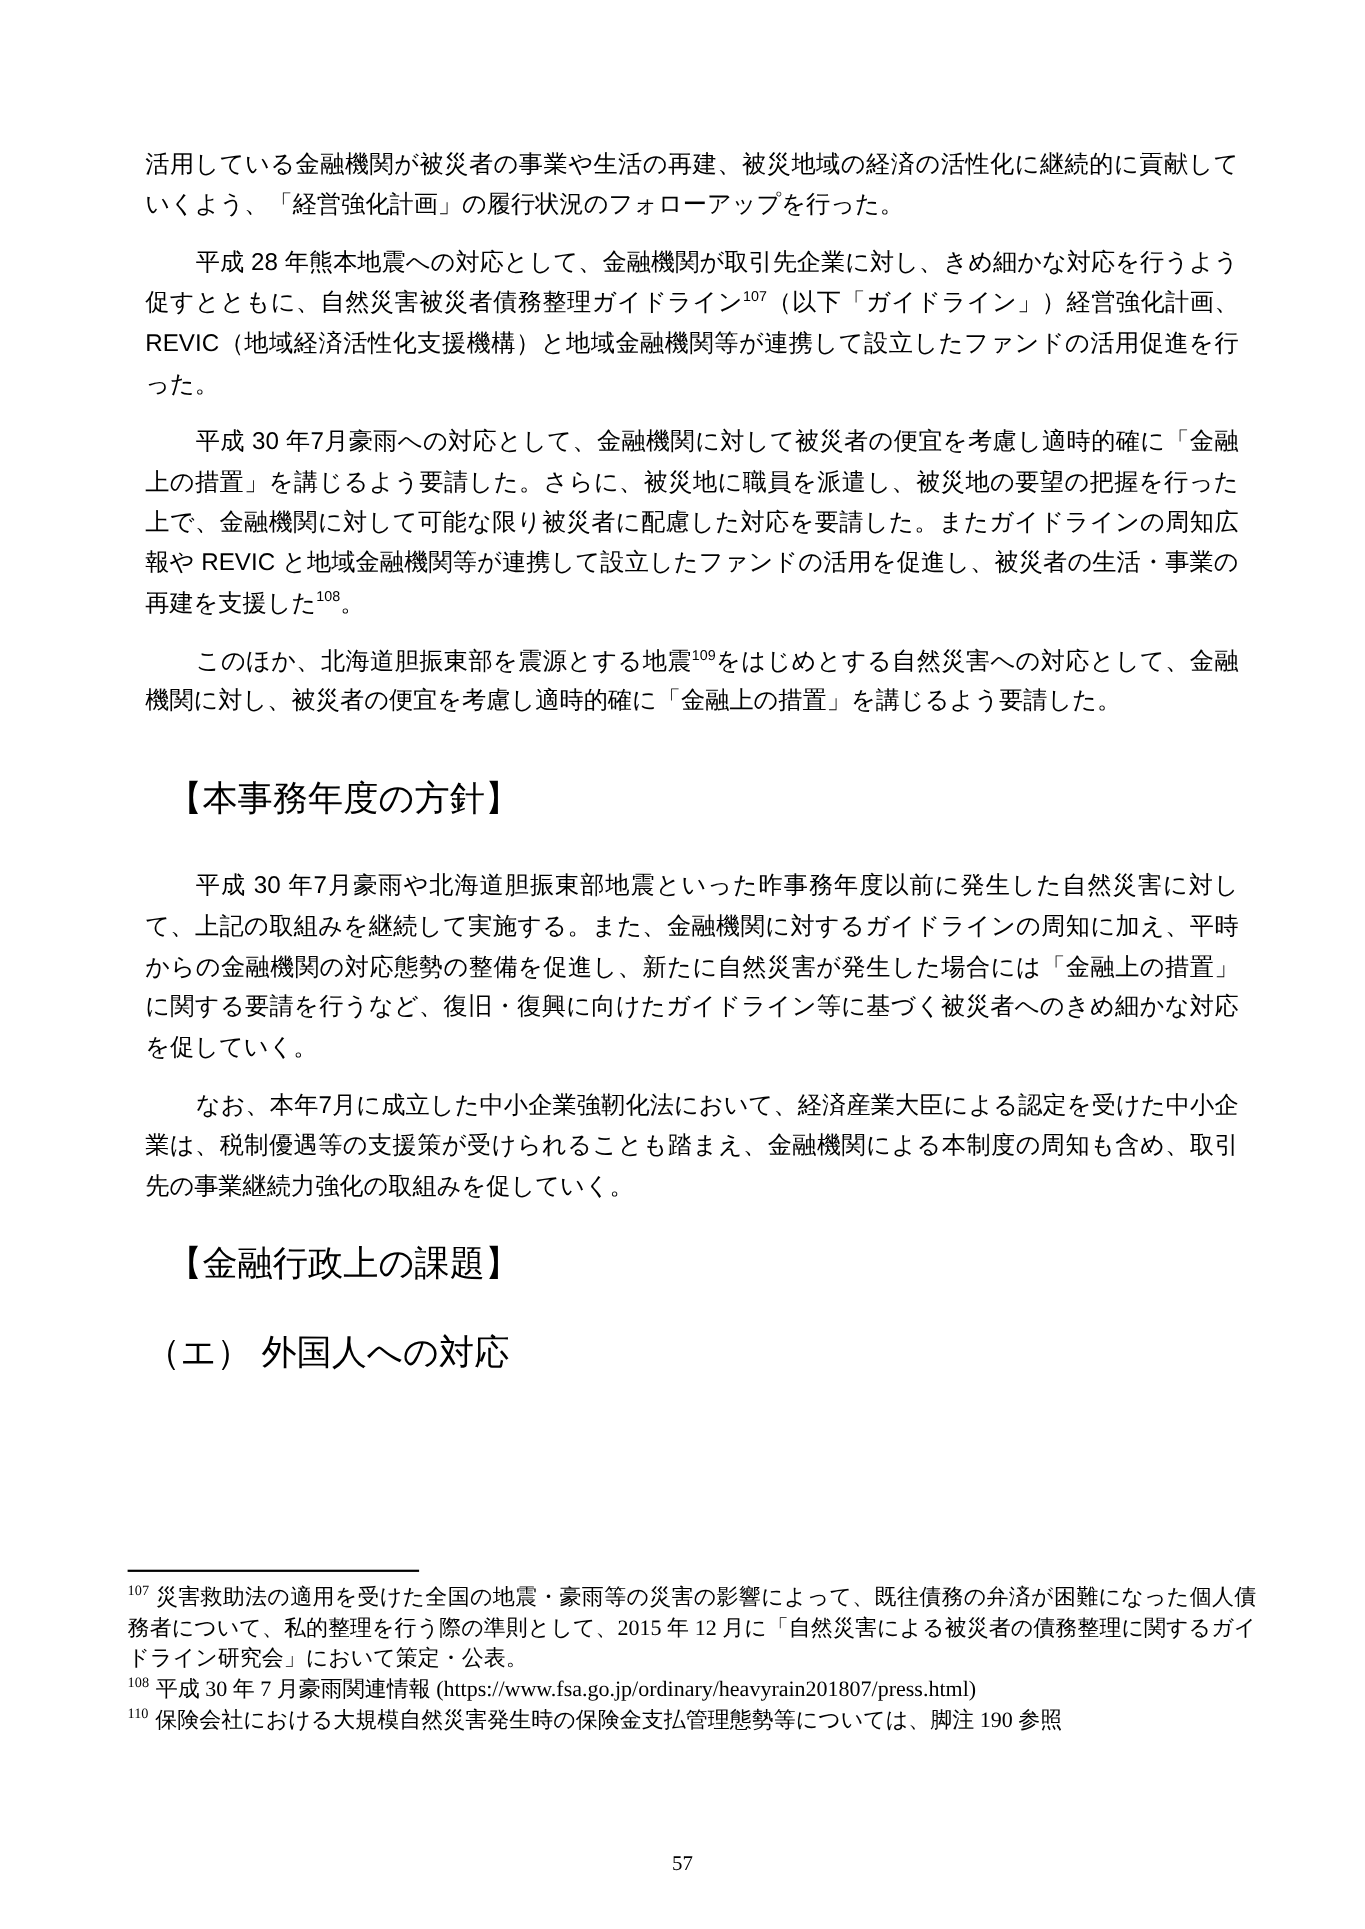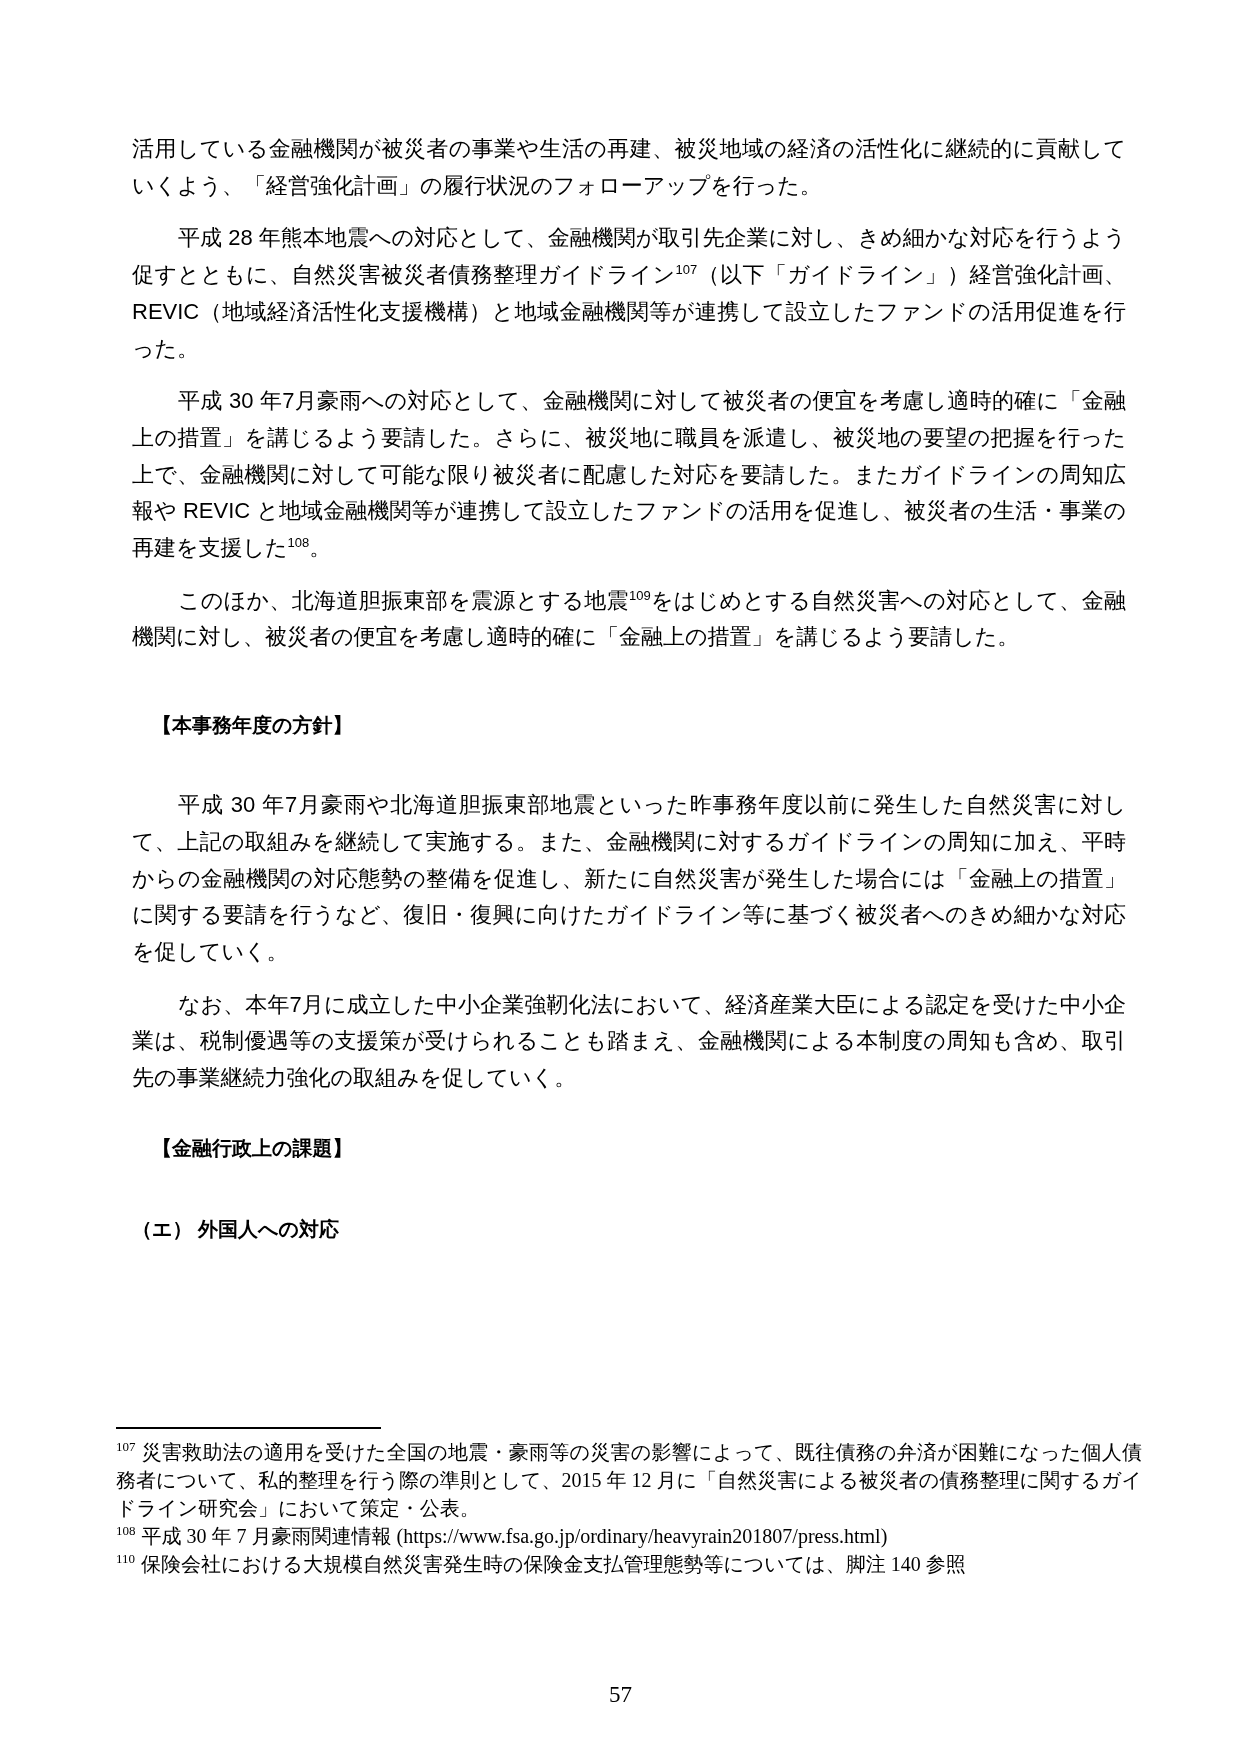--- a/index.html
+++ b/index.html
@@ -19,22 +19,22 @@
     font-family:"Liberation Sans","DejaVu Sans",sans-serif;
     font-size:22px;
     line-height:36.7px;
   }
   .content p{
     margin:16px;
     text-align:justify;
   }
   .indent{text-indent:46px;}
   .heading{
-    font-weight:bold;
-    font-size:20px;
+    font-weight:normal;
+    font-size:32px;
     line-height:40px;
     text-align:left !important;
   }
   .h-policy{margin-top:49px !important;padding-left:20px;}
   .h-foreign{margin-top:41px !important;}
   .h-issues{margin-top:31px !important;padding-left:20px;}
   .mt-p6{margin-top:42px !important;}
   sup.fnref{
     font-size:13px;
     line-height:0;
@@ -62,21 +62,21 @@
     line-height:0;
     vertical-align:super;
     margin-right:6px;
   }
   .page-number{
     position:absolute;
     top:1681px;left:0;
     width:100%;
     text-align:center;
     font-family:"Liberation Serif","DejaVu Serif",serif;
-    font-size:23px;
+    font-size:19px;
     line-height:28px;
   }
 </style>
 </head>
 <body>
 
 <div class="page">
 
   <div class="content">
 
@@ -103,18 +103,18 @@
   </div>
 
   <div class="footnotes">
     <div class="fn-sep"></div>
 
     <p><sup class="fnnum">107</sup><span>災害救助法の適用を受けた全国の地震・豪雨等の災害の影響によって、既往債務の弁済が困難になった個人債務者について、私的整理を行う際の準則として、2015 年 12 月に「自然災害による被災者の債務整理に関するガイドライン研究会」において策定・公表。</span></p>
 
     <p><sup class="fnnum">108</sup><span>平成 30 年 7 月豪雨関連情報 (https://www.fsa.go.jp/ordinary/heavyrain201807/press.html)</span></p>
 
 
-    <p><sup class="fnnum">110</sup><span>保険会社における大規模自然災害発生時の保険金支払管理態勢等については、脚注 140 参照</span></p>
+    <p><sup class="fnnum">110</sup><span>保険会社における大規模自然災害発生時の保険金支払管理態勢等については、脚注 190 参照</span></p>
   </div>
 
   <div class="page-number">57</div>
 
 </div>
 
 </body></html>

